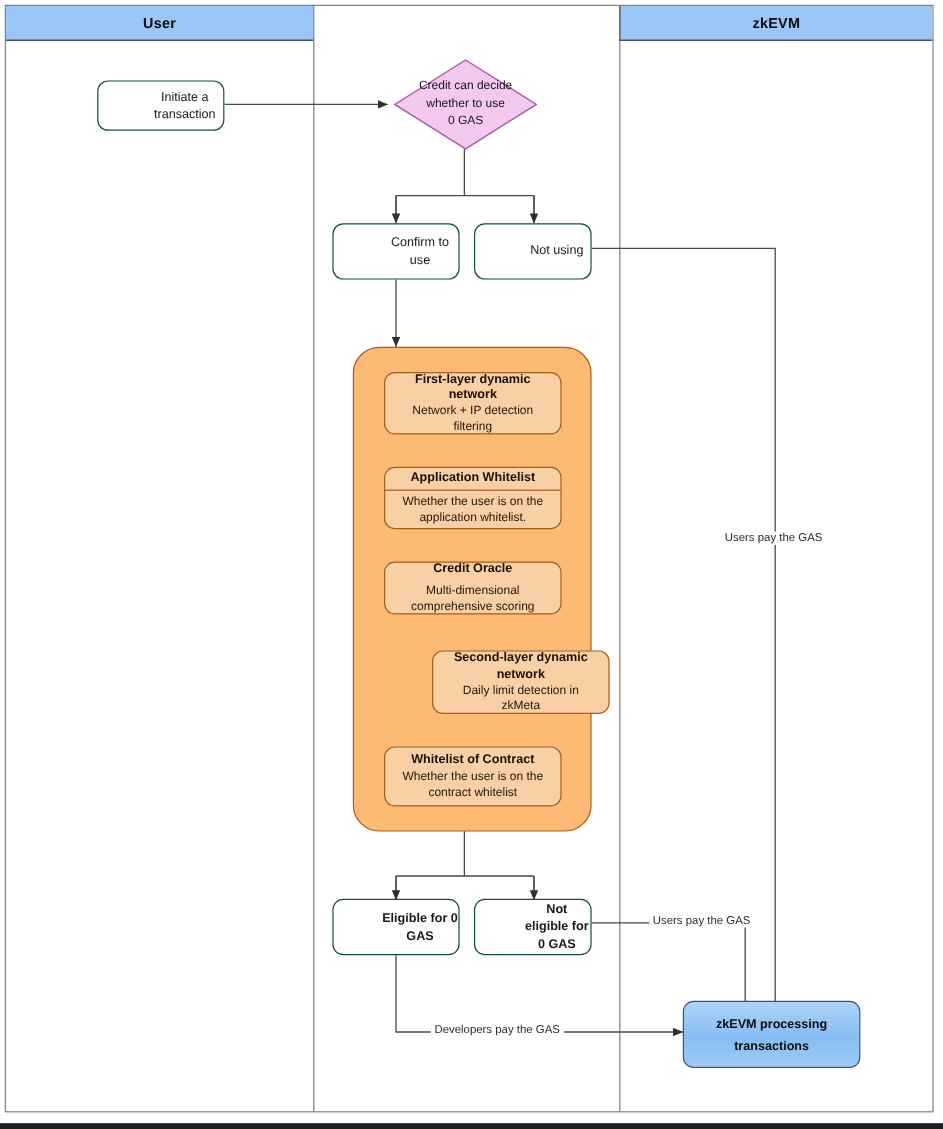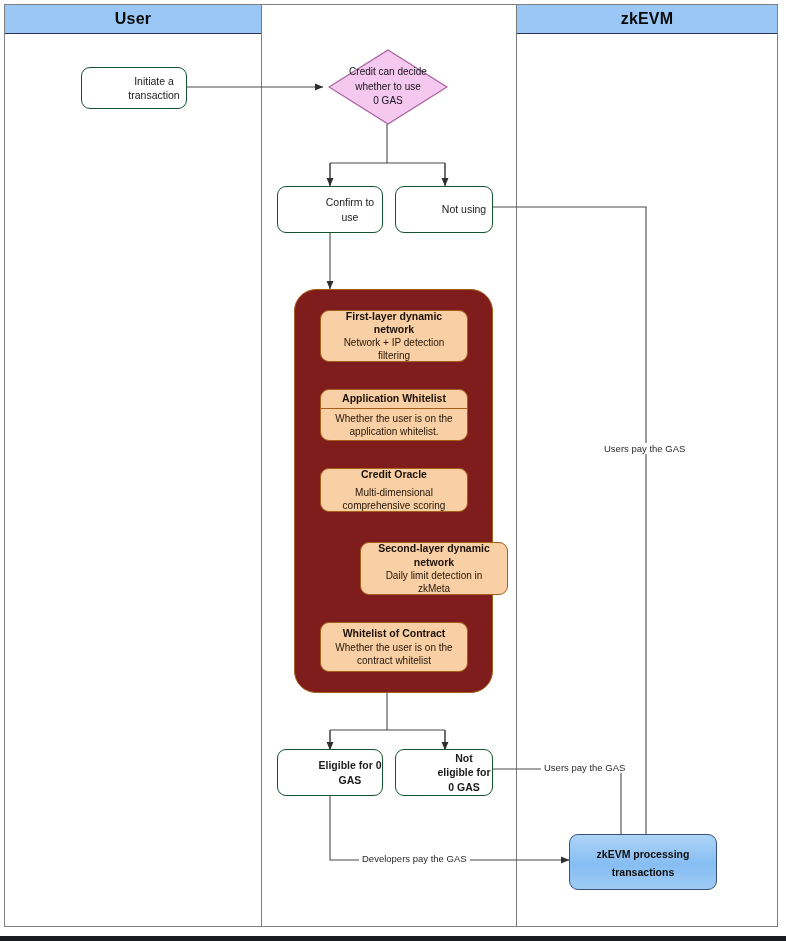--- a/index.html
+++ b/index.html
@@ -2,34 +2,34 @@
 <html><head>
 <meta charset="utf-8">
 <style>
   html,body{margin:0;padding:0;background:#ffffff;}
   body{font-family:"Liberation Sans","DejaVu Sans",sans-serif;}
   #stage{position:relative;width:786px;height:941px;background:#ffffff;overflow:hidden;}
   #frame{position:absolute;left:4px;top:4px;width:774px;height:923px;border:1px solid #808080;background:#fff;box-sizing:border-box;}
   #bottombar{position:absolute;left:0;top:936px;width:786px;height:5px;background:#1b1b24;}
   .lane-head{position:absolute;top:0;height:29px;background:#9ac7f5;border-bottom:1px solid #2f2f4f;
              display:flex;align-items:center;justify-content:center;box-sizing:border-box;}
-  .lane-head span{font-size:16px;font-weight:bold;color:#0a0a0a;letter-spacing:.2px;}
+  .lane-head span{font-size:12px;font-weight:bold;color:#0a0a0a;letter-spacing:.2px;}
   .lane-div{position:absolute;top:0;width:1px;height:921px;background:#7a7a7a;}
   svg#wires{position:absolute;left:0;top:0;width:774px;height:921px;pointer-events:none;}
   .node{position:absolute;box-sizing:border-box;display:flex;flex-direction:column;
         align-items:center;justify-content:center;text-align:center;}
   .plain{background:#ffffff;border:1px solid #14532d;border-radius:9px;padding-left:40px;}
   .plain span{font-size:10.5px;color:#1a1a1a;line-height:1.35;}
   .plain.bold span{font-weight:bold;font-size:10.5px;}
   .diamond-wrap{position:absolute;}
   .diamond-wrap svg{position:absolute;left:0;top:0;}
   .diamond-txt{position:absolute;left:0;top:0;width:100%;height:100%;display:flex;
     flex-direction:column;align-items:center;justify-content:center;text-align:center;}
   .diamond-txt span{font-size:10px;color:#18121c;line-height:1.45;}
-  #pipeline{position:absolute;background:#7f1d1d;border:1px solid #a65f17;border-radius:22px;}
+  #pipeline{position:absolute;background:#fdba74;border:1px solid #a65f17;border-radius:22px;}
   .stage-box{position:absolute;background:#f9cfa6;border:1px solid #a65f17;border-radius:9px;
              box-sizing:border-box;display:flex;flex-direction:column;align-items:center;justify-content:center;}
   .stage-title{font-size:10.5px;font-weight:bold;color:#1b1006;line-height:1.25;padding:0 4px;}
   .stage-body{font-size:10px;color:#241506;line-height:1.3;padding:0 4px;}
   .stage-sep{width:100%;height:1px;background:#a65f17;margin:2px 0 3px 0;}
   #zkevm{position:absolute;border:1px solid #36537a;border-radius:9px;
          background:linear-gradient(to bottom,#aed4f7 0%,#86bdf2 55%,#9fcbf5 100%);
          display:flex;align-items:center;justify-content:center;text-align:center;}
   #zkevm span{font-size:10.5px;font-weight:bold;color:#0c0c0c;line-height:1.4;}
   .edge-label{position:absolute;font-size:9.5px;color:#2a2a2a;background:#ffffff;

